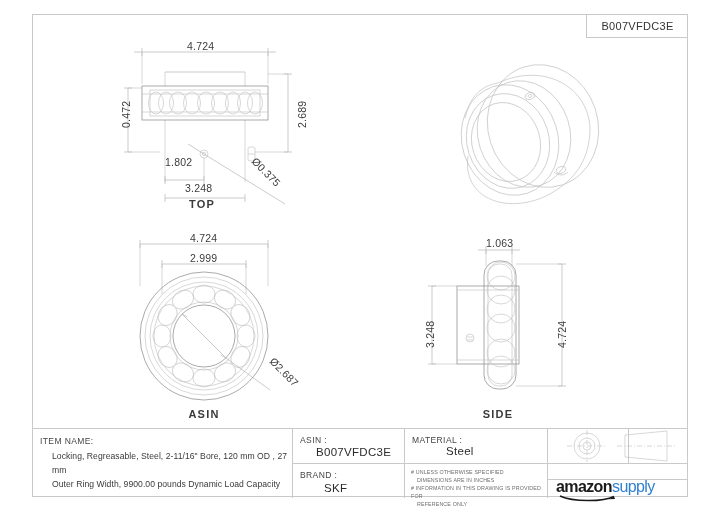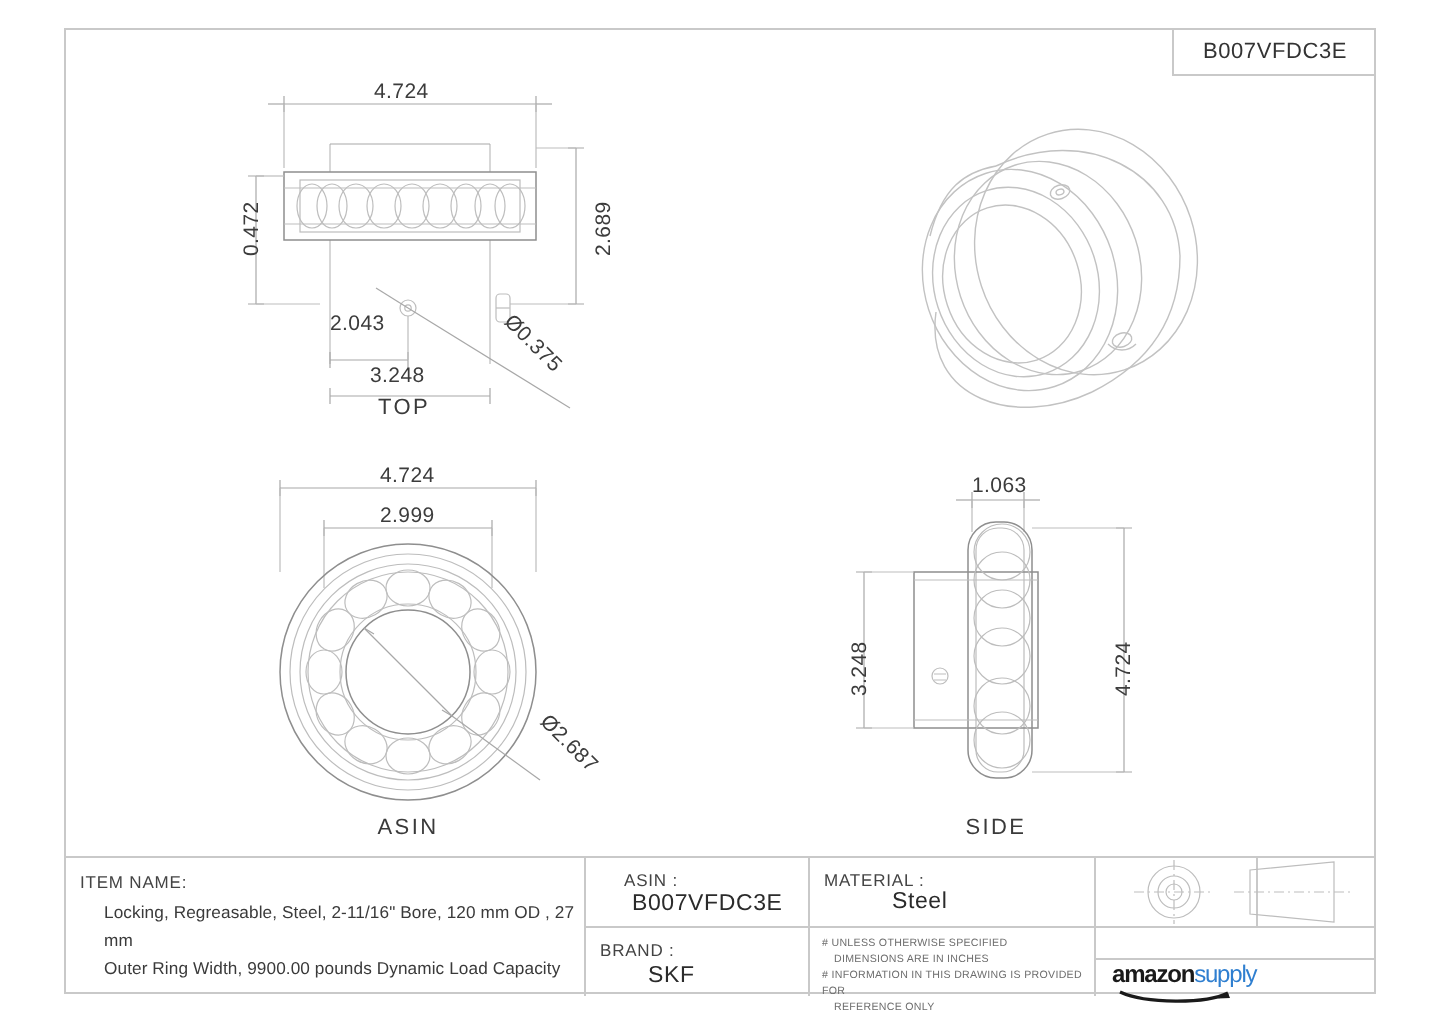--- a/index.html
+++ b/index.html
@@ -25,20 +25,21 @@
     border-bottom:1px solid #c9c9c9;
     box-sizing:border-box;
     display:flex;align-items:center;justify-content:center;
     font-size:11px;letter-spacing:.3px;color:#333;
   }
 
   
   .view-label{
     position:absolute;font-size:11px;letter-spacing:1.2px;color:#3a3a3a;
     text-align:center;
+    font-weight:bold;
   }
 
   
   .dim{
     position:absolute;font-size:10.5px;color:#3c3c3c;white-space:nowrap;
     letter-spacing:.2px;
   }
   .dim.rot90{transform:rotate(-90deg);transform-origin:left top;}
   .dim.rot45{transform:rotate(45deg);transform-origin:left top;}
 
@@ -67,21 +68,21 @@
     font-size:5.3px;line-height:1.5;color:#6d6d6d;letter-spacing:.15px;
   }
   .note-bullet{margin-bottom:5px;}
   .url{
     font-size:7.3px;color:#2f6fb5;letter-spacing:.1px;
   }
   .url-sub{
     font-size:4.6px;color:#707070;letter-spacing:.05px;margin-top:.5px;
   }
   .logo{
-    font-size:12px;font-weight:bold;letter-spacing:-.6px;line-height:1;
+    font-size:16px;font-weight:bold;letter-spacing:-.6px;line-height:1;
     white-space:nowrap;
   }
   .logo .a{color:#1a1a1a;}
   .logo .s{color:#2f7fd0;font-weight:normal;}
   .logo-wrap{position:relative;display:inline-block;}
   .smile{
     position:absolute;left:3px;top:17px;width:58px;height:7px;
     overflow:hidden;
   }
 </style>
@@ -150,21 +151,21 @@
     <line class="ln-dim" x1="65" y1="148" x2="104" y2="148"></line>
     <path class="ln-dim" d="M65 144 L65 152 M104 144 L104 152"></path>
     <line class="ln-dim" x1="65" y1="166" x2="145" y2="166"></line>
     <path class="ln-dim" d="M65 162 L65 170 M145 162 L145 170"></path>
     <line class="ln-thin" x1="104" y1="126" x2="104" y2="148"></line>
   </svg>
 
   <div class="dim" style="left:187px;top:40px;">4.724</div>
   <div class="dim rot90" style="left:296px;top:128px;">2.689</div>
   <div class="dim rot90" style="left:120px;top:128px;">0.472</div>
-  <div class="dim" style="left:165px;top:156px;">2.043</div>
+  <div class="dim" style="left:165px;top:156px;">1.802</div>
   <div class="dim" style="left:185px;top:182px;">3.248</div>
   <div class="dim rot45" style="left:258px;top:155px;">Ø0.375</div>
   <div class="view-label" style="left:162px;top:198px;width:80px;">TOP</div>
 
   <svg style="position:absolute;left:438px;top:48px;" width="190" height="170" viewBox="0 0 190 170">
     <g class="ln-iso">
 
       <ellipse cx="105" cy="78" rx="55" ry="62" transform="rotate(-18 105 78)"></ellipse>
 
       <ellipse cx="72" cy="92" rx="48" ry="56" transform="rotate(-18 72 92)"></ellipse>
@@ -289,21 +290,21 @@
 
     <div class="tb-cell" style="left:0;top:0;width:260px;height:69px;">
       <div class="lbl" style="position:absolute;left:8px;top:7px;">ITEM NAME:</div>
       <div class="itemname-body" style="position:absolute;left:20px;top:21px;width:238px;">
         <div>Locking, Regreasable, Steel, 2-11/16" Bore, 120 mm OD , 27 mm</div>
         <div>Outer Ring Width, 9900.00 pounds Dynamic Load Capacity</div>
       </div>
     </div>
 
     <div class="tb-cell" style="left:260px;top:0;width:112px;height:34px;">
-      <div class="lbl" style="position:absolute;left:20px;top:6px;">ASIN :</div>
+      <div class="lbl" style="position:absolute;left:8px;top:6px;">ASIN :</div>
       <div class="val" style="position:absolute;left:24px;top:17px;">B007VFDC3E</div>
     </div>
 
     <div class="tb-cell" style="left:372px;top:0;width:143px;height:34px;">
       <div class="lbl" style="position:absolute;left:8px;top:6px;">MATERIAL :</div>
       <div class="val" style="position:absolute;left:42px;top:16px;">Steel</div>
     </div>
 
     <div class="tb-cell" style="left:260px;top:34px;width:112px;height:35px;">
       <div class="lbl" style="position:absolute;left:8px;top:7px;">BRAND :</div>

